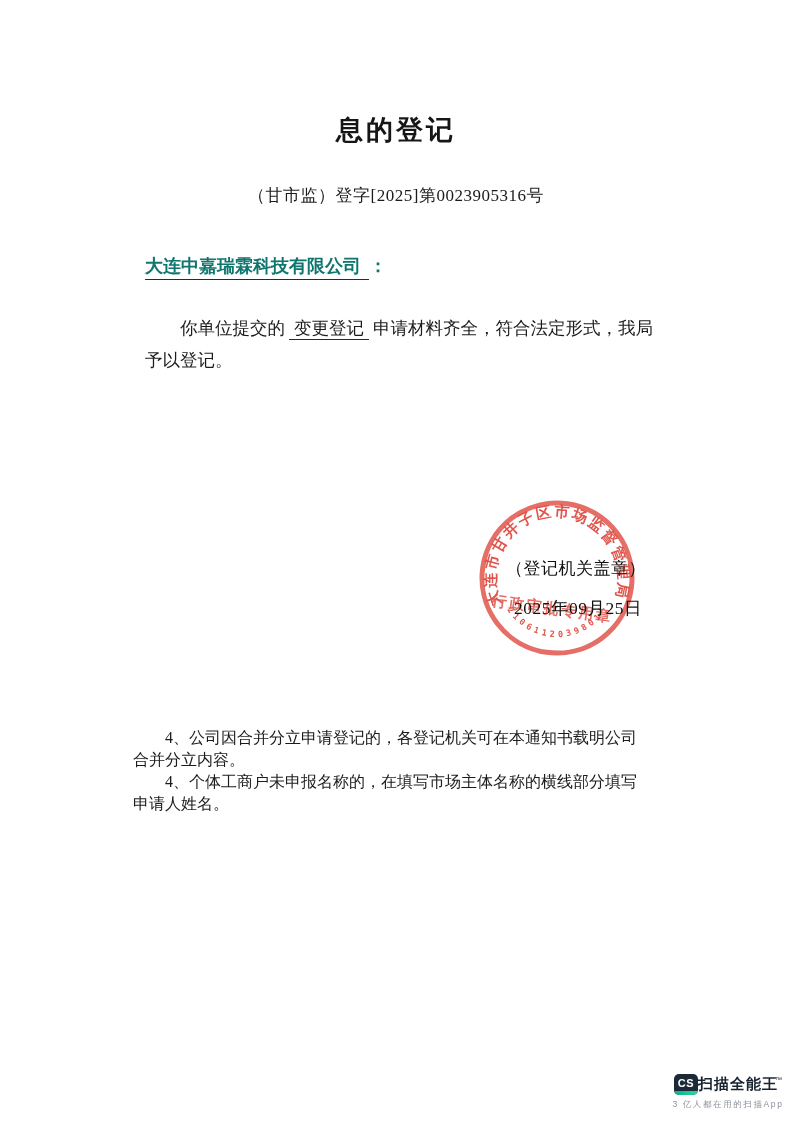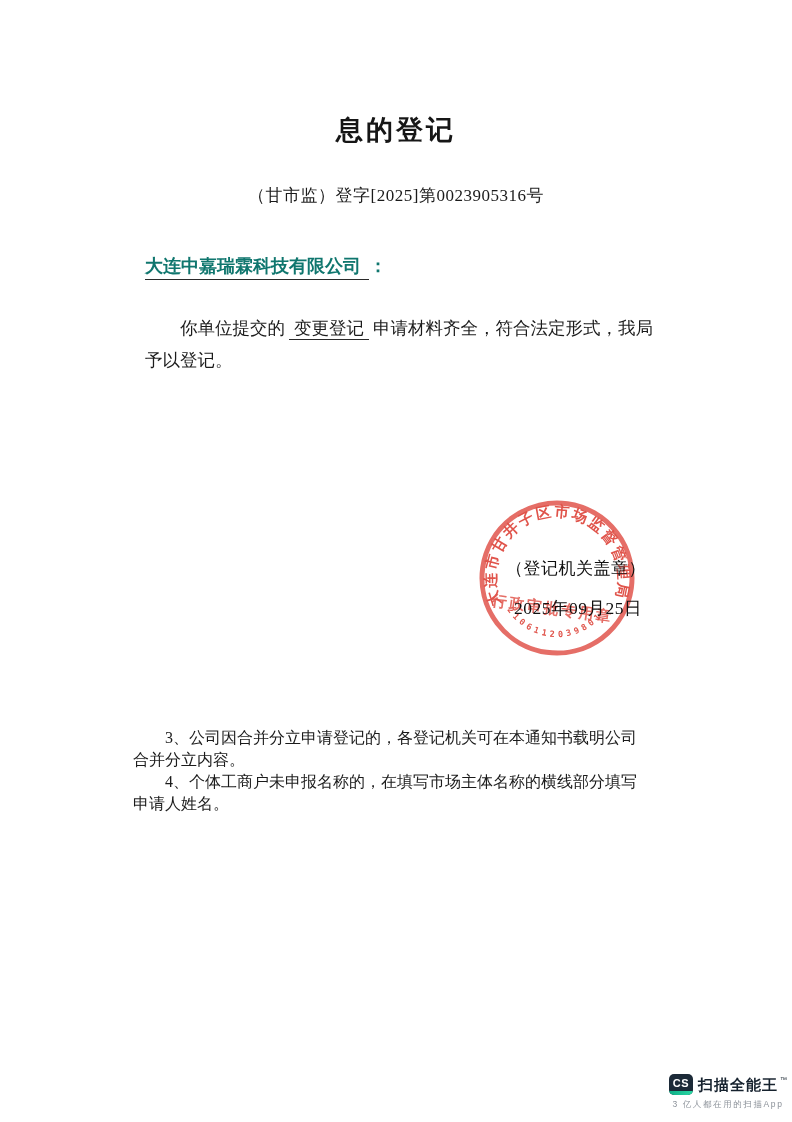--- a/index.html
+++ b/index.html
@@ -110,23 +110,22 @@
   .notes p { white-space: pre-line; }
   .footer {
     position: absolute;
     top: 1074px; left: 672px;
     width: 112px;
     font-family: "Liberation Sans", sans-serif;
     text-align: center;
   }
   .brand-row {
     display: flex;
-    align-items: flex-end;
+    align-items: center;
     justify-content: center;
-    gap: 5px;
   }
   .cs-icon {
     position: relative;
     display: inline-flex;
     align-items: center;
     justify-content: center;
     width: 24px; height: 21px;
     background: #1c2a38;
     border-radius: 5px;
     overflow: hidden;
@@ -195,21 +194,21 @@
         <text class="seal-inner" x="85" y="121" text-anchor="middle">行政审批专用章</text>
         <text class="seal-serial"><textPath href="#sealArcBottom" startOffset="16">2106112039801</textPath></text>
       </g>
     </svg>
   </div>
 
   <div class="seal-caption">（登记机关盖章）</div>
   <div class="seal-date">2025年09月25日</div>
 
   <div class="notes">
-    <p>　　3、公司因合并分立申请登记的，各登记机关可在本通知书载明公司
+    <p>　　4、公司因合并分立申请登记的，各登记机关可在本通知书载明公司
 合并分立内容。</p>
     <p>　　4、个体工商户未申报名称的，在填写市场主体名称的横线部分填写
 申请人姓名。</p>
   </div>
 
   <div class="footer">
     <div class="brand-row">
       <span class="cs-icon">
         <span class="cs-letters">CS</span>
         <span class="cs-green"></span>

